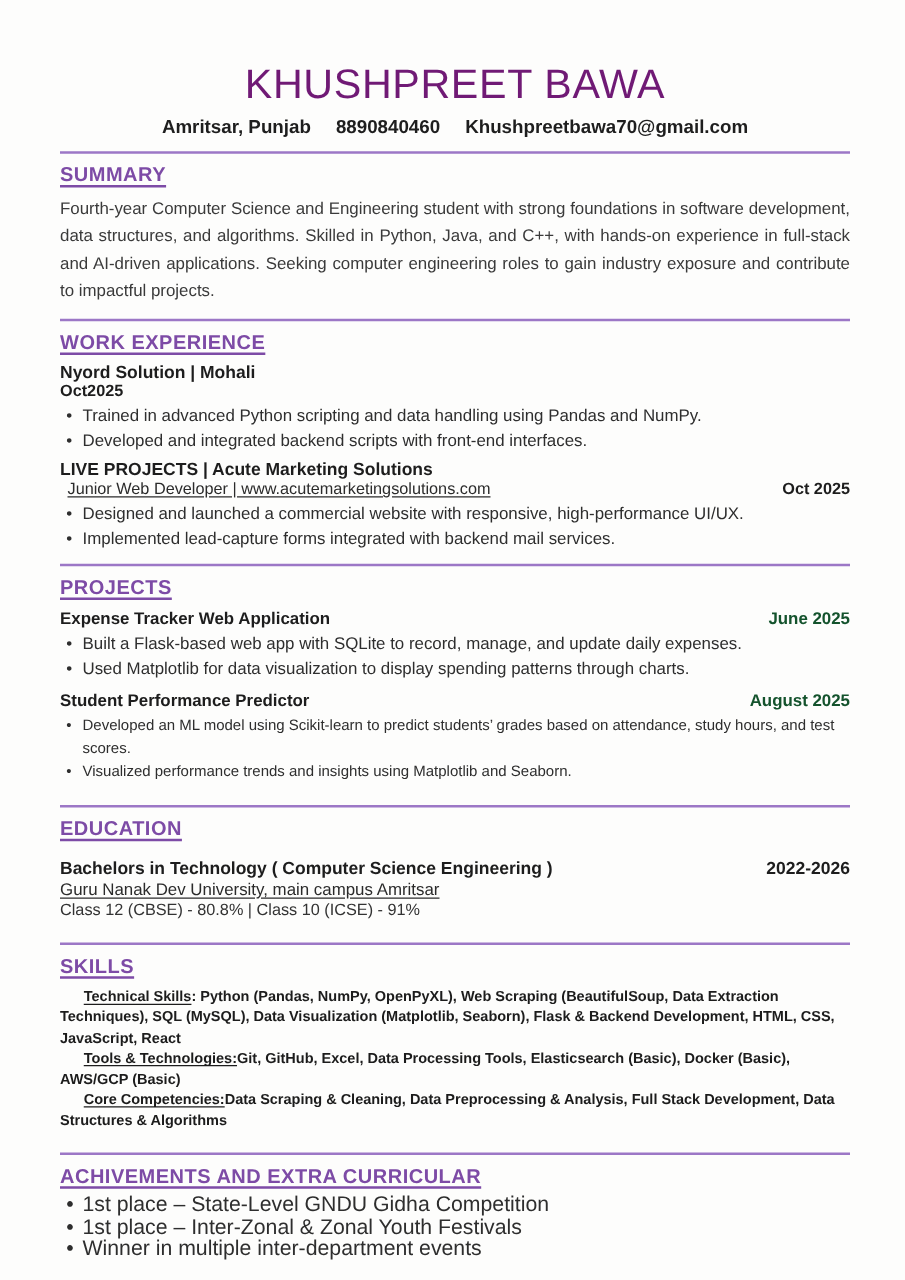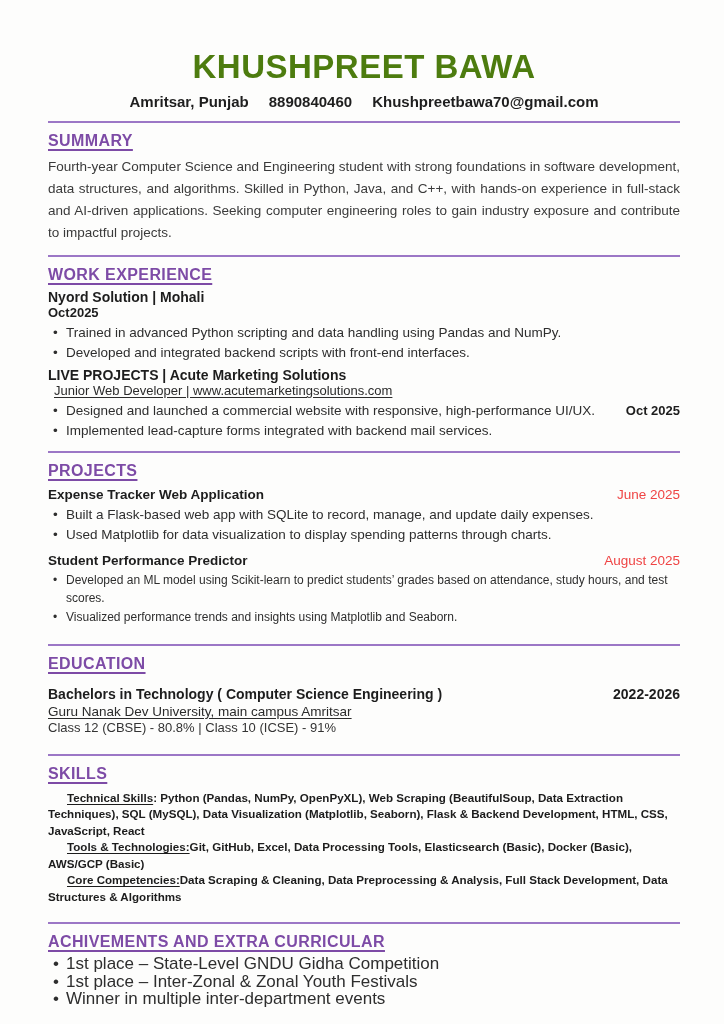--- a/index.html
+++ b/index.html
@@ -14,23 +14,23 @@
     width: 724px;
     height: 1024px;
     background: #fdfdfc;
     padding: 48px 44px 0 48px;
     overflow: hidden;
   }
   
   .name {
     text-align: center;
     font-size: 33px;
-    font-weight: 700;
+    font-weight: 400;
     letter-spacing: 0.5px;
-    color: #4d7c0f;
+    color: #701a75;
     line-height: 38px;
   }
   .contact {
     display: flex;
     justify-content: center;
     gap: 20px;
     margin-top: 7px;
     font-size: 15px;
     font-weight: 700;
     color: #1e1e1e;
@@ -74,37 +74,37 @@
     text-decoration: underline;
     text-underline-offset: 2px;
   }
   .role.indented { padding-left: 6px; }
   .date {
     font-size: 13px;
     font-weight: 700;
     color: #1d1d1d;
     white-space: nowrap;
   }
-  .date.lower { position: relative; top: 20px; }
+  .date.lower { position: relative; top: 0; }
   
   ul.bullets { list-style: none; margin-top: 4px; }
   ul.bullets li {
     position: relative;
     padding-left: 18px;
     font-size: 13.5px;
     line-height: 18px;
     color: #2e2e2e;
     margin-top: 2px;
   }
   ul.bullets li::before { content: "\2022"; position: absolute; left: 5px; }
   ul.bullets.small li { font-size: 12px; line-height: 17.5px; }
   
   .proj-head { margin-top: 7px; }
   .proj-name { font-size: 13.5px; font-weight: 700; color: #1d1d1d; text-align: center; }
-  .proj-date { font-size: 13.5px; font-weight: 400; color: #ef4444; white-space: nowrap; }
+  .proj-date { font-size: 13.5px; font-weight: 700; color: #14532d; white-space: nowrap; }
   .gap-top { margin-top: 9px; }
   
   .edu-head { margin-top: 13px; }
   .degree { font-size: 14px; font-weight: 700; color: #1d1d1d; }
   .years { font-size: 14px; font-weight: 700; color: #1d1d1d; white-space: nowrap; }
   .school {
     margin-top: 2px;
     font-size: 13.5px;
     color: #2b2b2b;
     text-decoration: underline;

